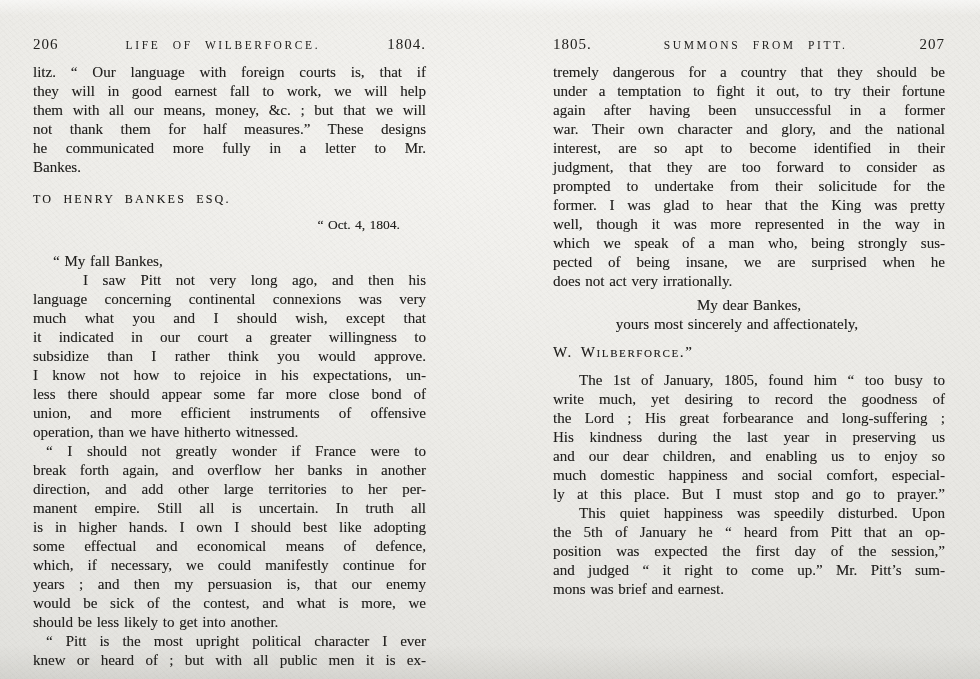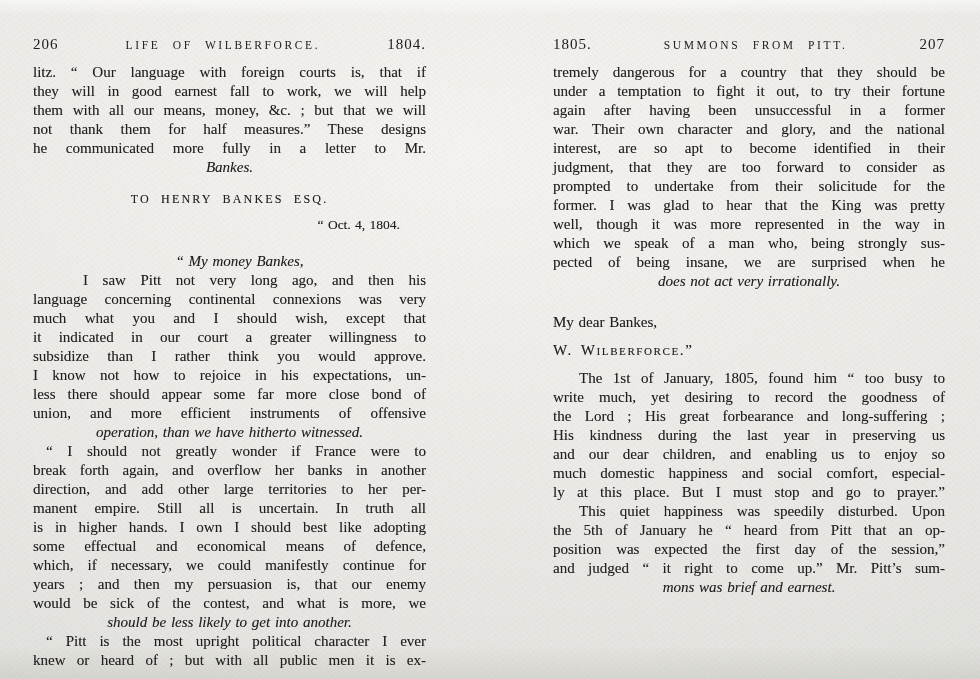--- a/index.html
+++ b/index.html
@@ -25,31 +25,31 @@
   }
   .pnum, .pyear { font-size: 15px; letter-spacing: 1px; }
   .rtitle {
     font-size: 11.5px; letter-spacing: 2.6px; word-spacing: 7px;
     padding-top: 2px;
   }
 
   .bodytext { margin-top: 9px; text-shadow: 0.2px 0.2px 0 rgba(45,43,40,0.35); }
   .ln { font-size: 15px; line-height: 19px; word-spacing: 1px; white-space: normal; }
   .j     { text-align: justify; text-align-last: justify; }
-  .short { text-align: center; font-style: italic; }
+  .short { text-align: left; }
   .ind   { text-indent: 13px; }
   .ind2  { text-indent: 50px; }
   .ind3  { text-indent: 26px; }
   .open  { text-indent: 20px; }
   .heading {
-    text-align: center; font-size: 12px; letter-spacing: 2.2px; word-spacing: 5px;
+    text-align: left; font-size: 12px; letter-spacing: 2.2px; word-spacing: 5px;
     margin-top: 13px; margin-bottom: 6px;
   }
   .date { text-align: right; padding-right: 26px; font-size: 13.5px; margin-bottom: 18px; }
-  .c    { margin-top: 22px; }
+  .c    { text-align: center; margin-top: 5px; }
   .c2   { text-align: center; transform: translateX(-12px); }
   .sig  {
     text-align: left; padding-right: 22px;
     font-variant: small-caps; letter-spacing: 1.6px; word-spacing: 3px;
     margin: 9px 0 9px 0;
   }
   .pt   { margin-top: 6px; }
 </style>
 </head>
 <body>
@@ -65,21 +65,21 @@
     <div class="bodytext">
 
     <div class="ln j">litz.  “ Our language with foreign courts is, that if</div>
         <div class="ln j">they will in good earnest fall to work, we will help</div>
         <div class="ln j">them with all our means, money, &amp;c. ; but that we will</div>
         <div class="ln j">not thank them for half measures.”  These designs</div>
         <div class="ln j">he communicated more fully in a letter to Mr.</div>
         <div class="ln short">Bankes.</div>
         <div class="ln heading">TO HENRY BANKES ESQ.</div>
         <div class="ln date">“ Oct. 4, 1804.</div>
-        <div class="ln short open">“ My money Bankes,</div>
+        <div class="ln short open">“ My fall Bankes,</div>
         <div class="ln j ind2">I saw Pitt not very long ago, and then his</div>
         <div class="ln j">language concerning continental connexions was very</div>
         <div class="ln j">much what you and I should wish, except that</div>
         <div class="ln j">it indicated in our court a greater willingness to</div>
         <div class="ln j">subsidize than I rather think you would approve.</div>
         <div class="ln j">I know not how to rejoice in his expectations, un-</div>
         <div class="ln j">less there should appear some far more close bond of</div>
         <div class="ln j">union, and more efficient instruments of offensive</div>
         <div class="ln short">operation, than we have hitherto witnessed.</div>
         <div class="ln j ind">“ I should not greatly wonder if France were to</div>
@@ -111,20 +111,21 @@
         <div class="ln j">war.  Their own character and glory, and the national</div>
         <div class="ln j">interest, are so apt to become identified in their</div>
         <div class="ln j">judgment, that they are too forward to consider as</div>
         <div class="ln j">prompted to undertake from their solicitude for the</div>
         <div class="ln j">former.  I was glad to hear that the King was pretty</div>
         <div class="ln j">well, though it was more represented in the way in</div>
         <div class="ln j">which we speak of a man who, being strongly sus-</div>
         <div class="ln j">pected of being insane, we are surprised when he</div>
         <div class="ln short">does not act very irrationally.</div>
         <div class="ln c">My dear Bankes,</div>
+        <div class="ln c2">yours most sincerely and affectionately,</div>
         <div class="ln sig">W. Wilberforce.”</div>
         <div class="ln j ind3 pt">The 1st of January, 1805, found him “ too busy to</div>
         <div class="ln j">write much, yet desiring to record the goodness of</div>
         <div class="ln j">the Lord ; His great forbearance and long-suffering ;</div>
         <div class="ln j">His kindness during the last year in preserving us</div>
         <div class="ln j">and our dear children, and enabling us to enjoy so</div>
         <div class="ln j">much domestic happiness and social comfort, especial-</div>
         <div class="ln j">ly at this place.  But I must stop and go to prayer.”</div>
         <div class="ln j ind3">This quiet happiness was speedily disturbed.  Upon</div>
         <div class="ln j">the 5th of January he “ heard from Pitt that an op-</div>

